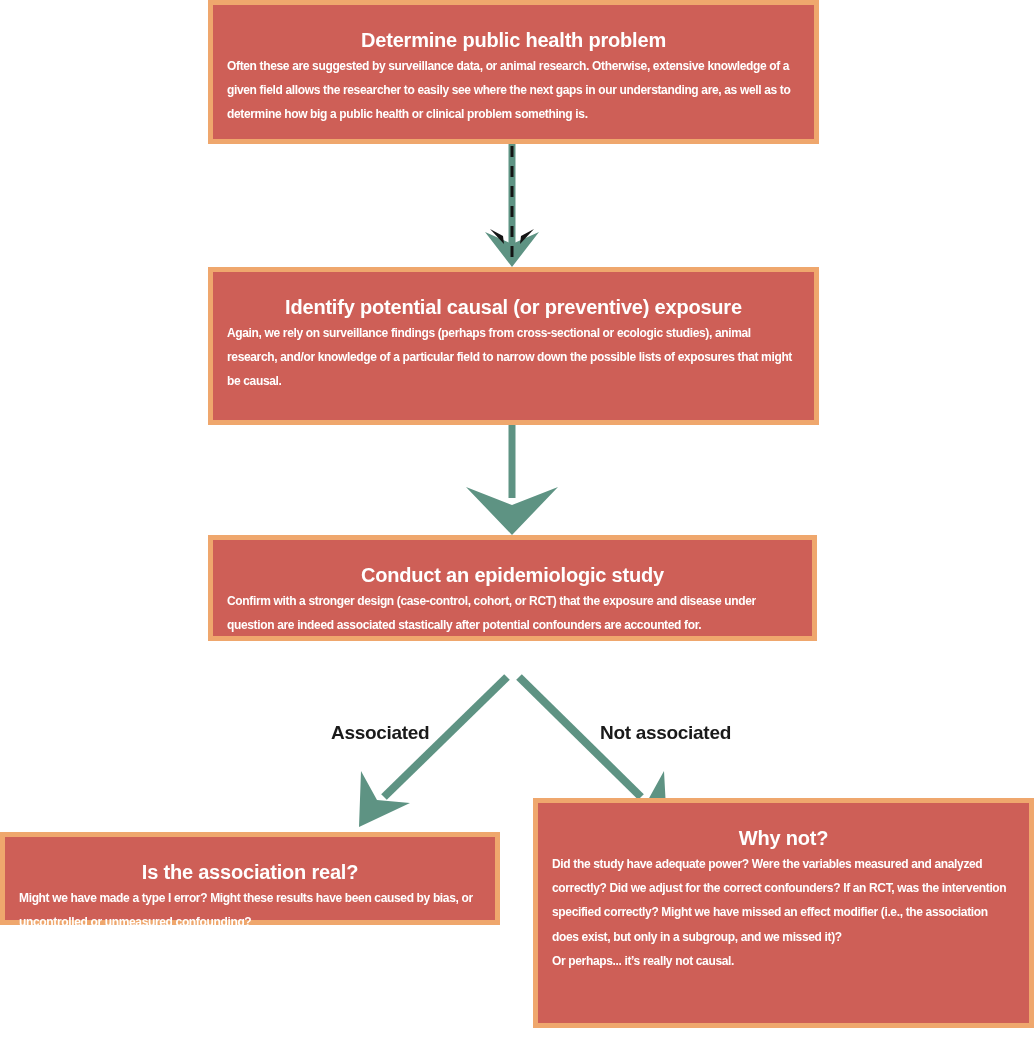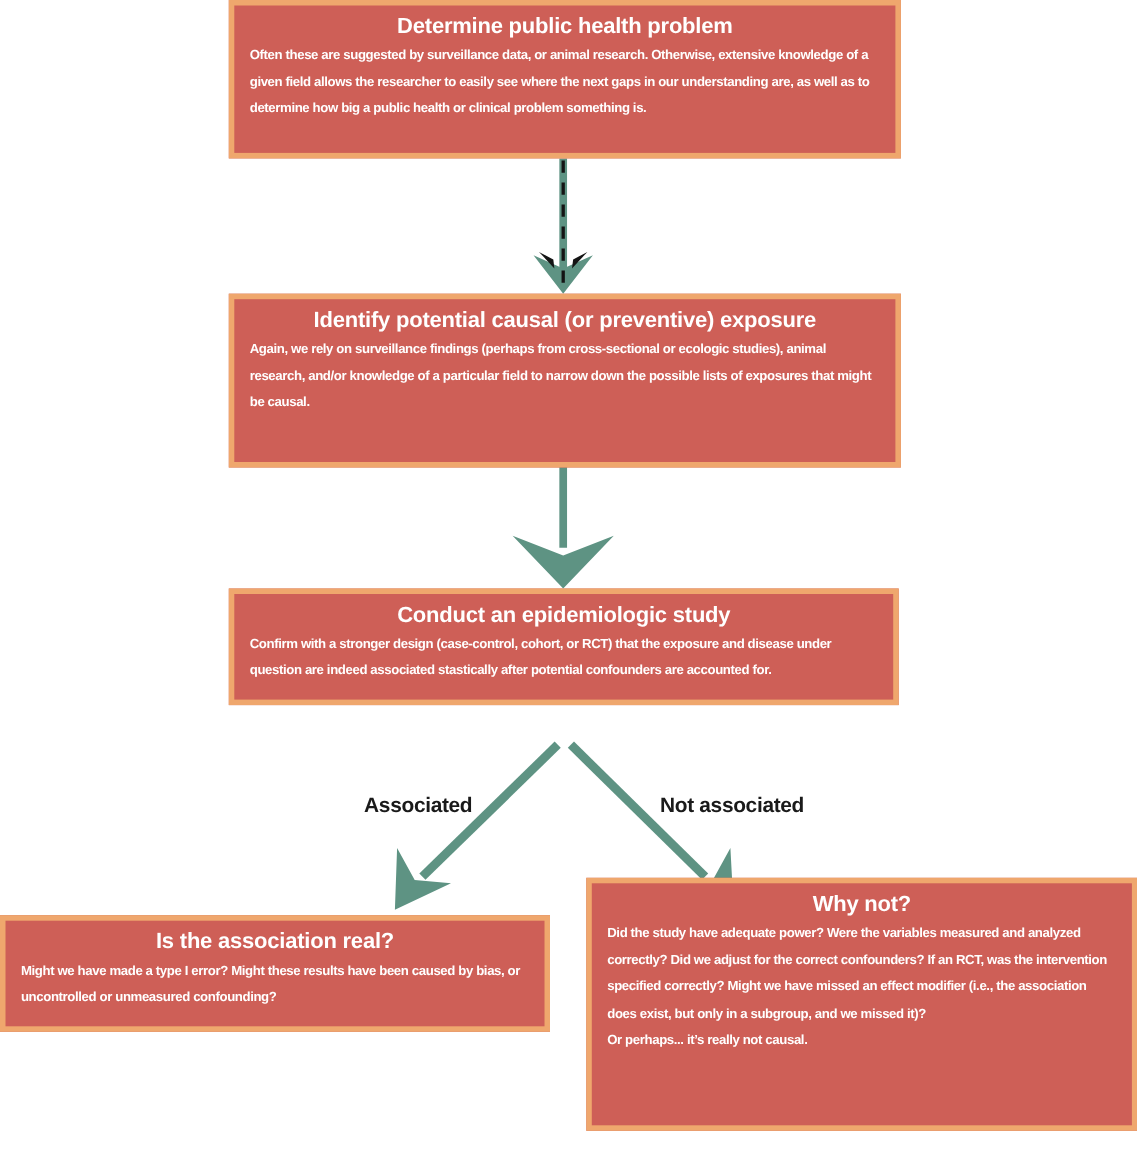--- a/index.html
+++ b/index.html
@@ -25,21 +25,21 @@
     width: 1034px;
     height: 1062px;
     pointer-events: none;
   }
   .node {
     position: absolute;
     box-sizing: border-box;
     background: #ce5f57;
     border: 5px solid #efa76d;
     color: #ffffff;
-    padding: 6px 14px 10px 14px;
+    padding: 22px 14px 10px 14px;
   }
   .node-title {
     font-size: 20px;
     font-weight: bold;
     text-align: center;
     letter-spacing: -0.2px;
     line-height: 26px;
     margin: 0 0 1px 0;
     white-space: nowrap;
   }
@@ -59,21 +59,21 @@
     font-size: 19px;
     font-weight: bold;
     letter-spacing: -0.3px;
     white-space: nowrap;
   }
 
   
   #node-problem   { left: 208px; top: 0px;    width: 611px; height: 144px; }
   #node-exposure  { left: 208px; top: 267px;  width: 611px; height: 158px; }
   #node-study     { left: 208px; top: 535px;  width: 609px; height: 106px; }
-  #node-real      { left: 0px;   top: 832px;  width: 500px; height: 106px; }
+  #node-real      { left: 0px;   top: 832px;  width: 500px; height: 93px; }
   #node-whynot    { left: 533px; top: 798px;  width: 501px; height: 230px; }
 
   #label-associated     { left: 331px; top: 722px; }
   #label-not-associated { left: 600px; top: 722px; }
 </style>
 </head>
 <body>
 
 <div id="canvas">
 

